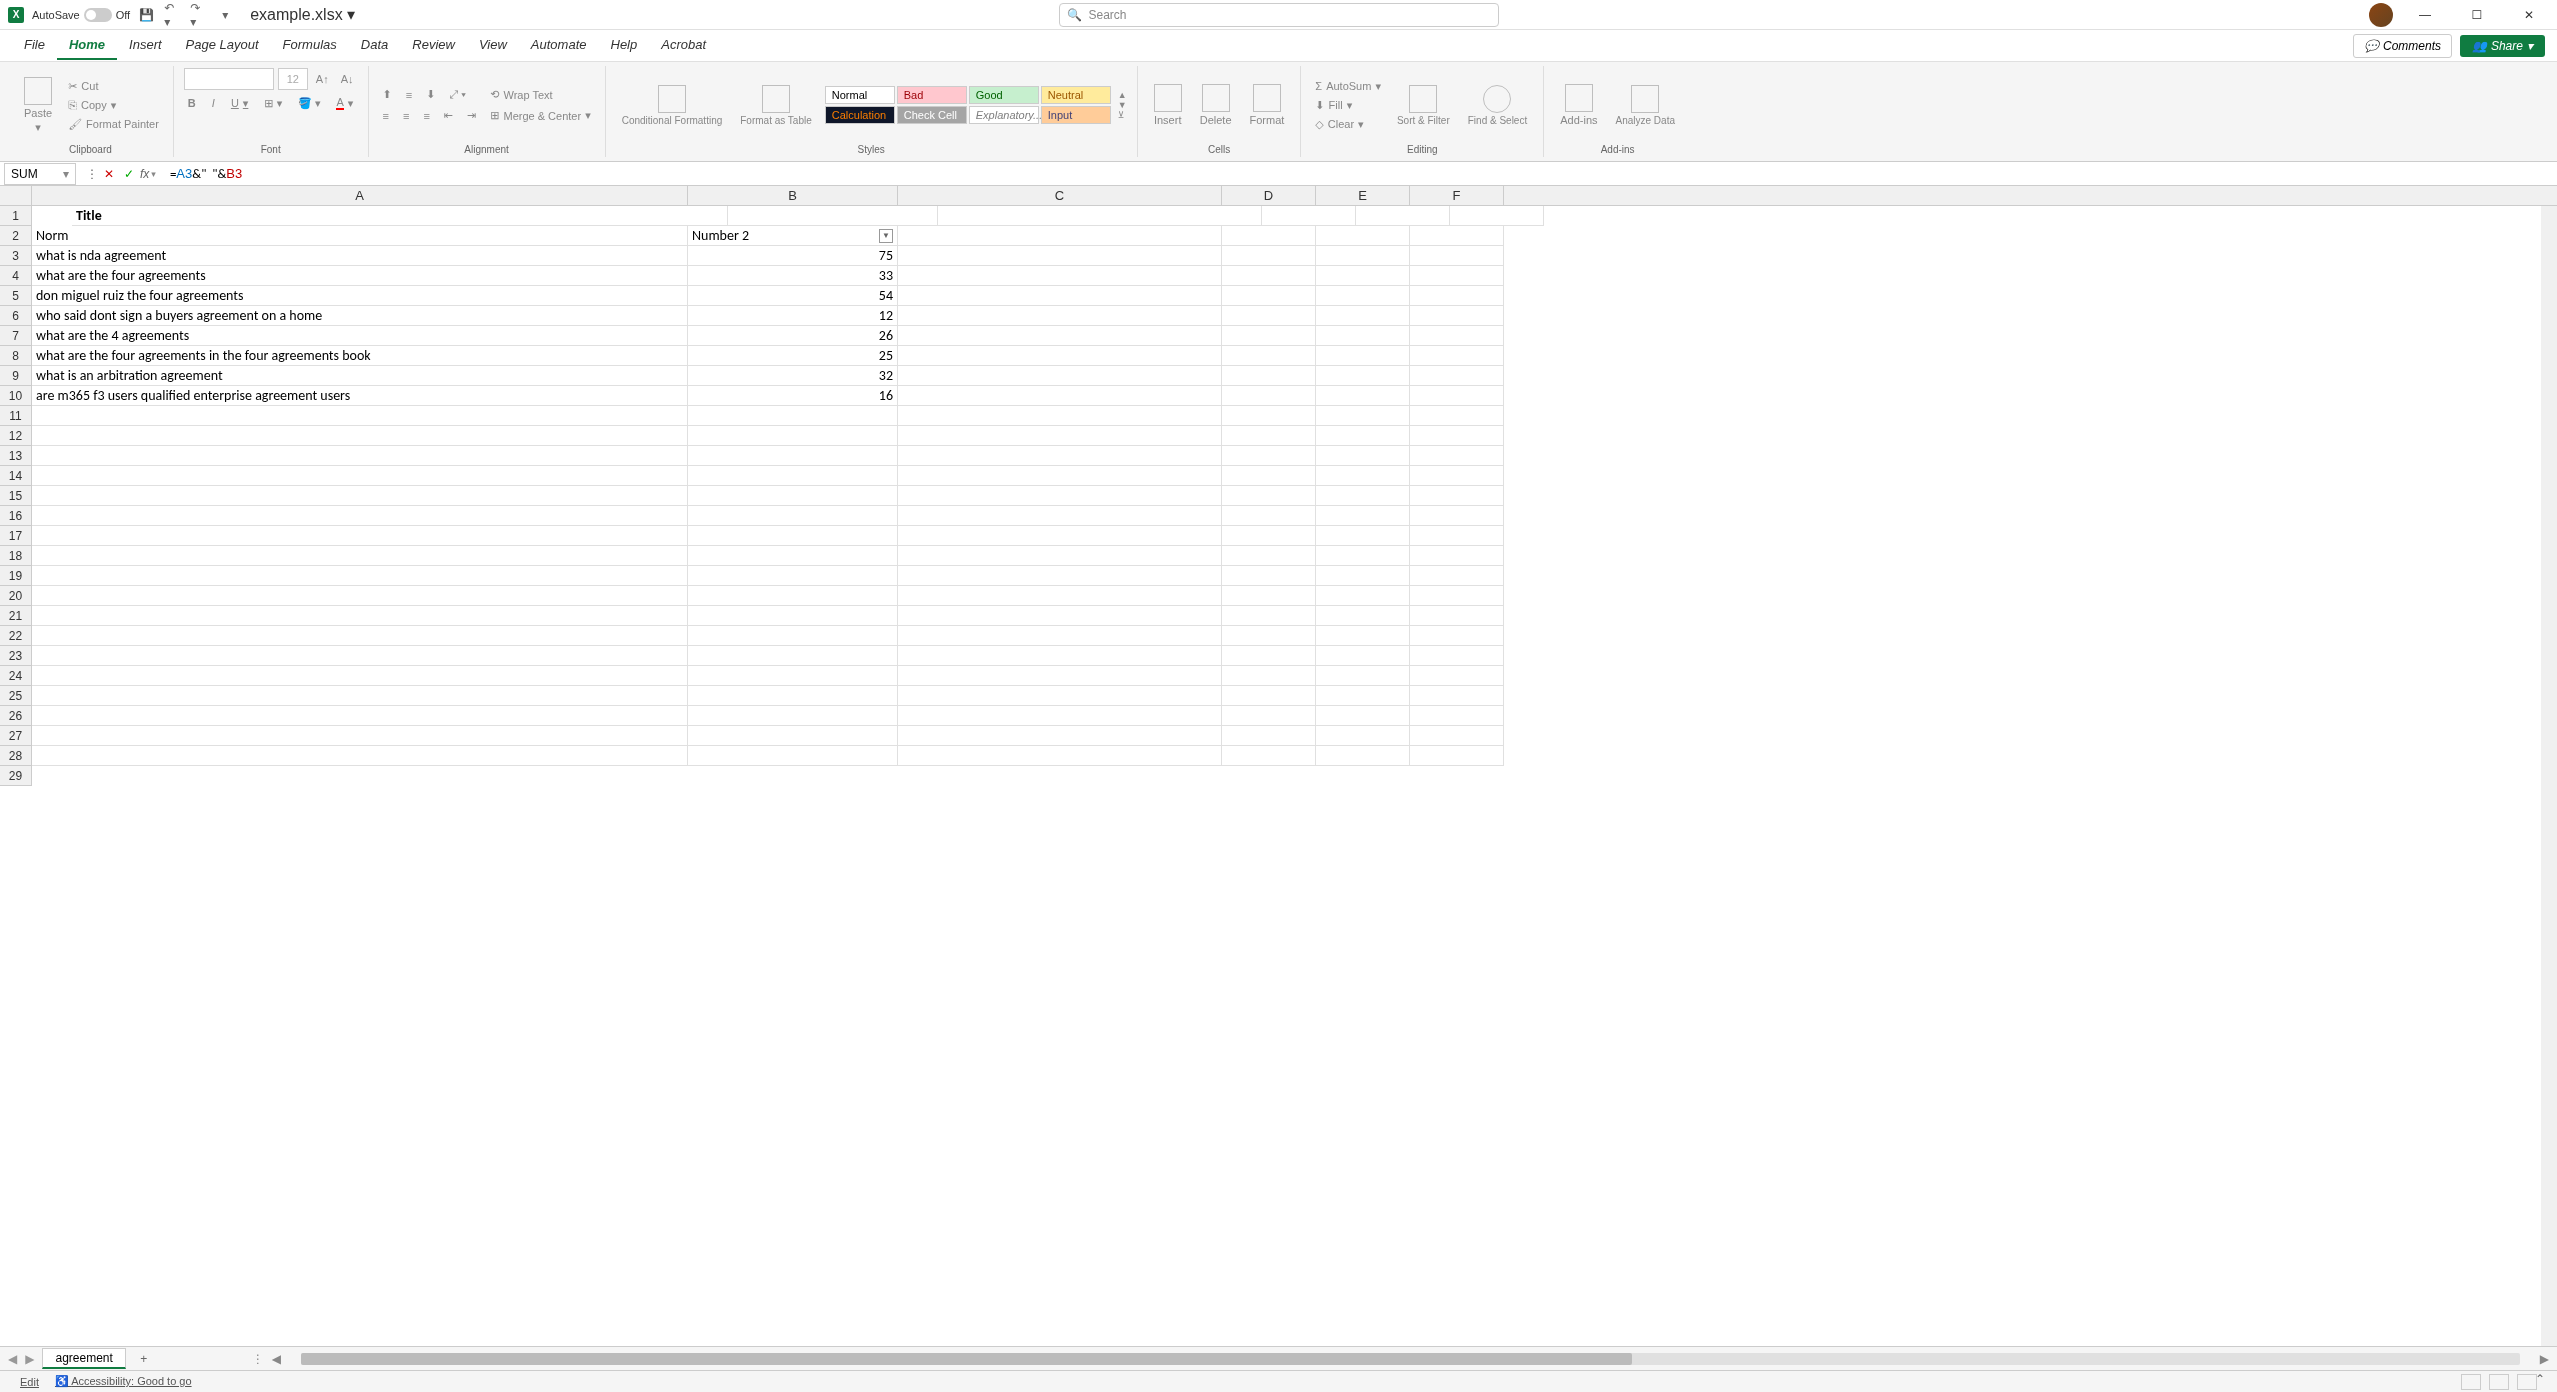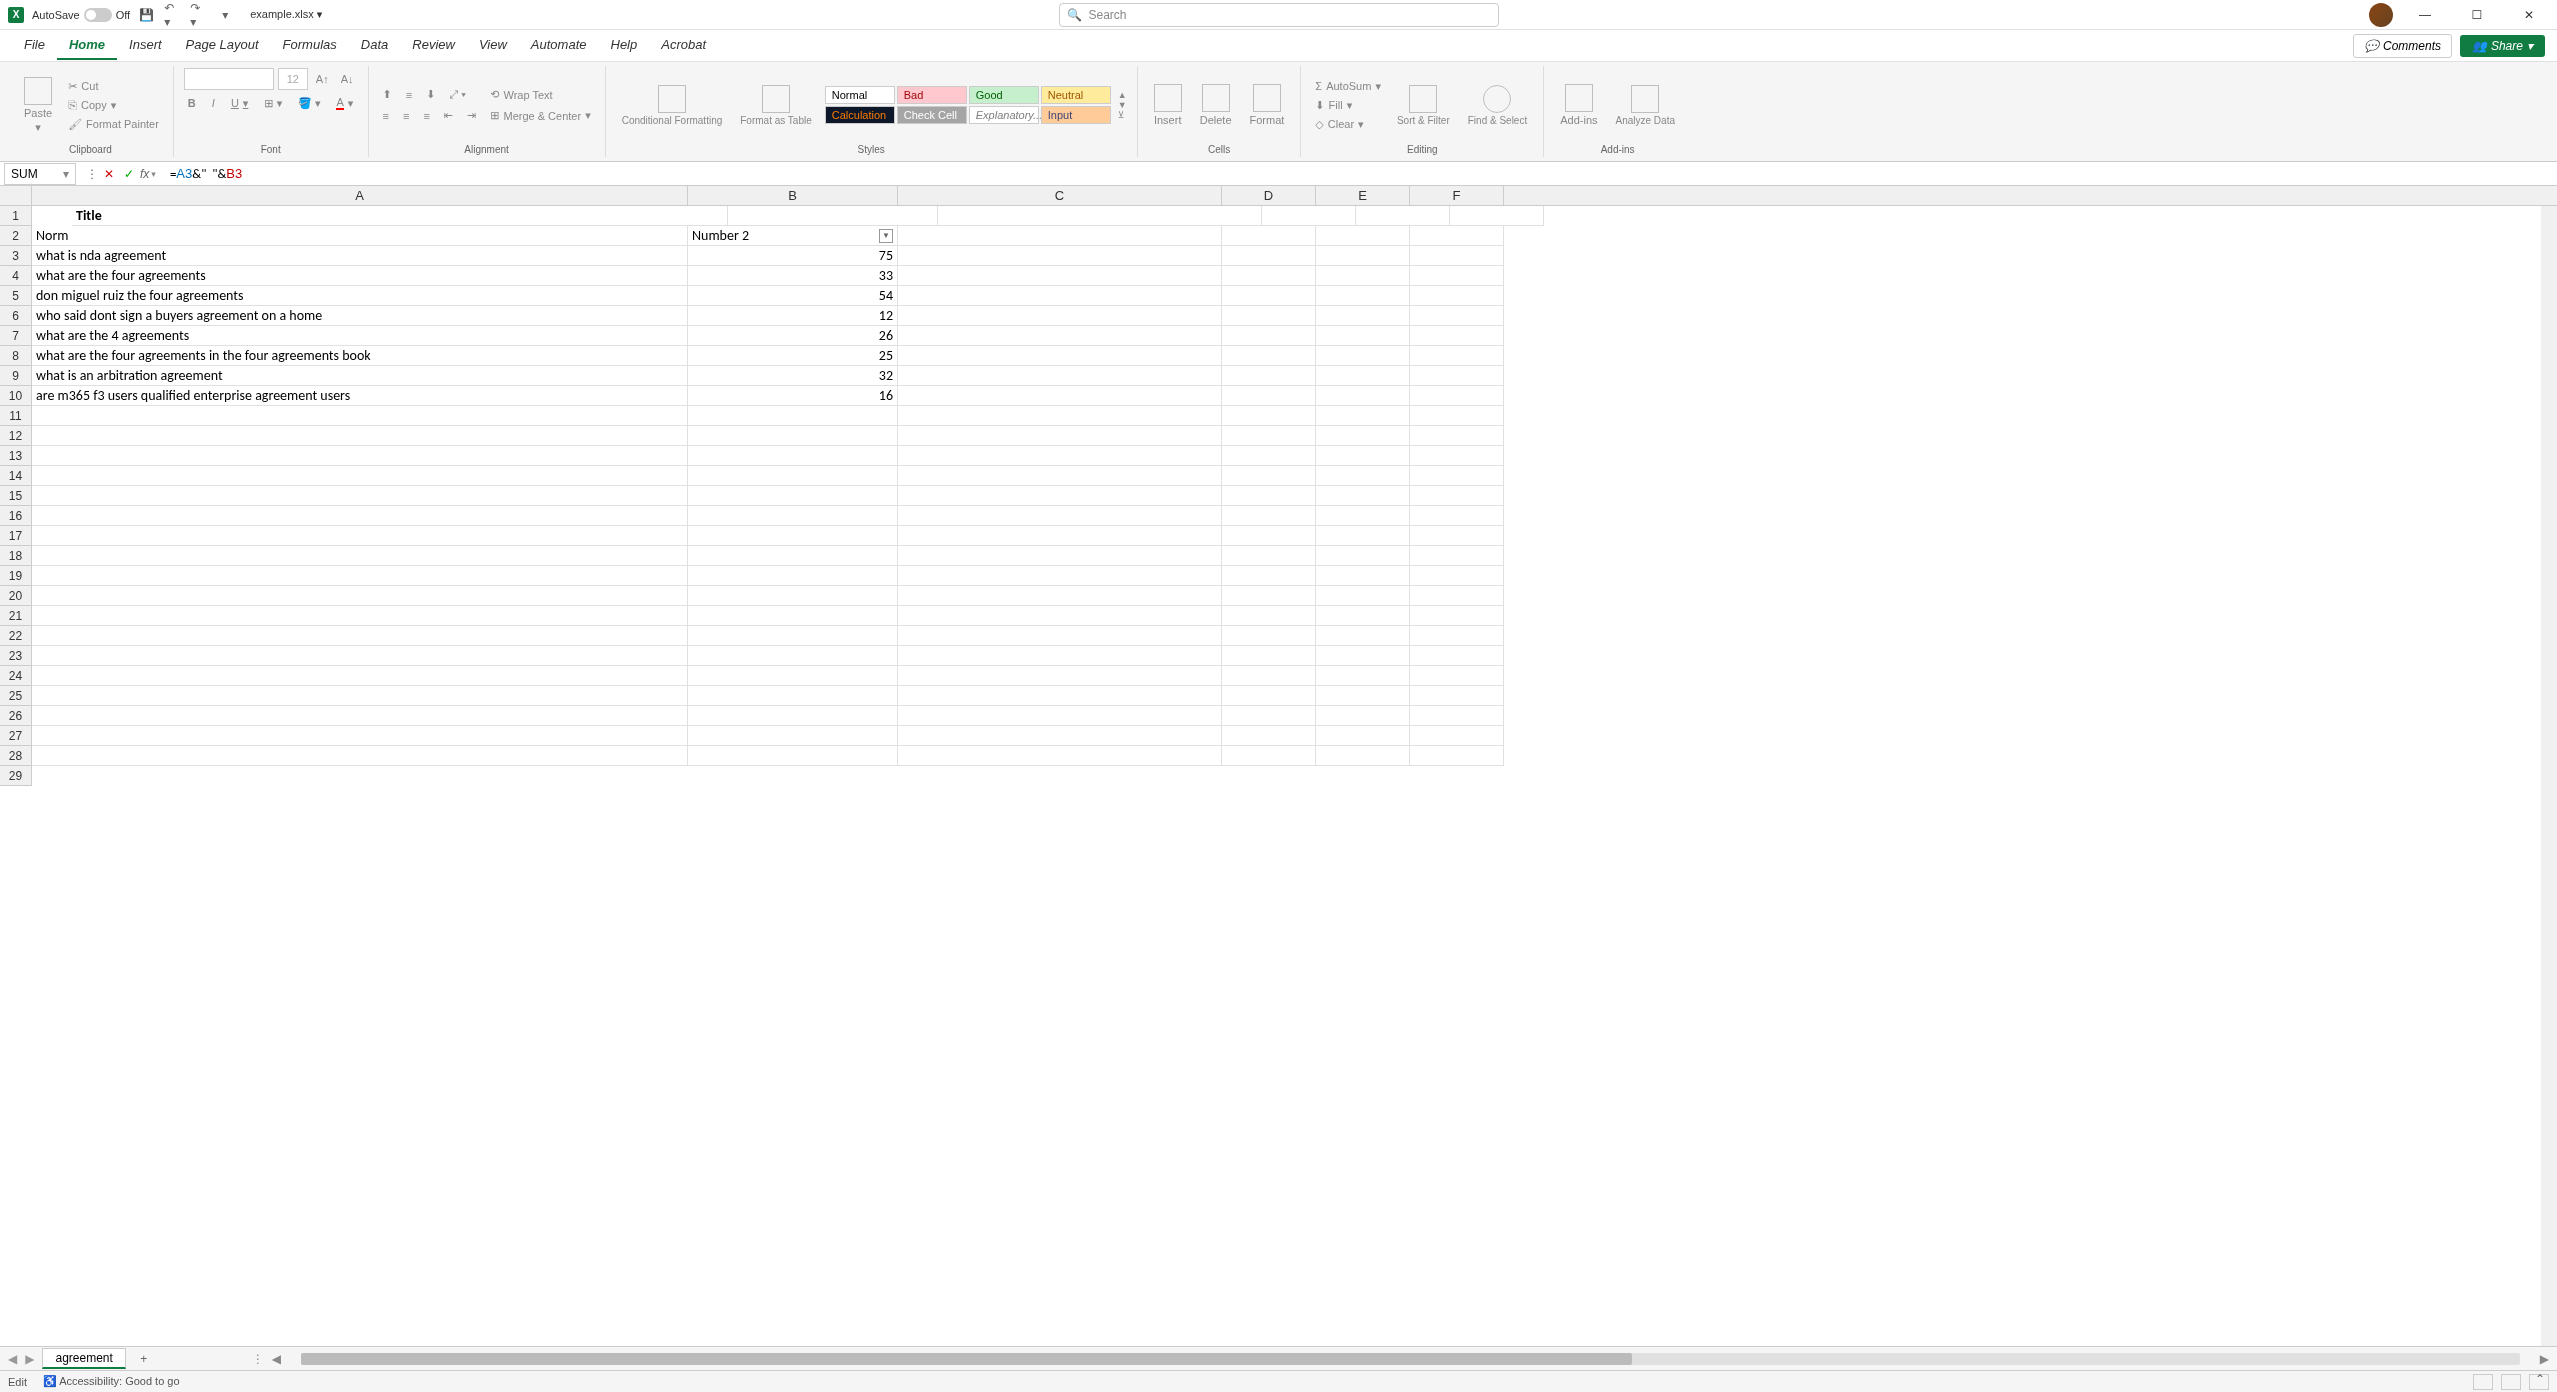--- a/index.html
+++ b/index.html
@@ -6,21 +6,21 @@
 body { background: #ffffff; overflow: hidden; width: 2557px; height: 1392px; font-size: 12px; }
 
 
 .title-bar { height: 30px; background: #ffffff; display: flex; align-items: center; padding: 0 8px; border-bottom: 1px solid #e0e0e0; }
 .title-bar .left { display: flex; align-items: center; gap: 8px; }
 .excel-icon { width: 16px; height: 16px; background: #107c41; color: white; font-size: 10px; font-weight: bold; display: flex; align-items: center; justify-content: center; border-radius: 2px; }
 .autosave { display: flex; align-items: center; gap: 4px; font-size: 11px; color: #333; }
 .toggle { width: 28px; height: 14px; background: #ccc; border-radius: 7px; position: relative; display: inline-block; }
 .toggle::after { content: ''; width: 10px; height: 10px; background: white; border-radius: 50%; position: absolute; top: 2px; left: 2px; }
 .qat-btn { width: 18px; height: 18px; display: flex; align-items: center; justify-content: center; color: #666; cursor: pointer; }
-.filename { font-size: 11px; color: #333; margin-left: 8px; }
+.filename { font-size: 16px; color: #333; margin-left: 8px; }
 .search-box { position: absolute; left: 50%; transform: translateX(-50%); width: 440px; height: 24px; border: 1px solid #ccc; border-radius: 4px; display: flex; align-items: center; padding: 0 8px; color: #888; gap: 6px; }
 .title-right { position: absolute; right: 8px; display: flex; align-items: center; gap: 12px; }
 .user-avatar { width: 24px; height: 24px; border-radius: 50%; background: linear-gradient(135deg, #8b4513, #654321); }
 .window-btn { width: 40px; height: 24px; display: flex; align-items: center; justify-content: center; color: #333; }
 
 
 .menu-tabs { height: 32px; background: #ffffff; display: flex; align-items: center; padding: 0 12px; border-bottom: 1px solid #e0e0e0; position: relative; font-style: italic; }
 .menu-tab { padding: 6px 12px; font-size: 13px; color: #333; cursor: pointer; }
 .menu-tab.active { border-bottom: 2px solid #107c41; color: #107c41; font-weight: 600; }
 .menu-right { position: absolute; right: 12px; display: flex; gap: 8px; align-items: center; }
@@ -86,21 +86,21 @@
 
 
 .sheet-tabs { height: 24px; background: #f5f5f5; display: flex; align-items: center; border-top: 1px solid #ccc; padding: 0 8px; gap: 8px; }
 .sheet-nav { color: #999; display: flex; gap: 8px; }
 .sheet-tab { padding: 2px 12px; background: white; border: 1px solid #ccc; border-bottom: 2px solid #107c41; font-size: 12px; }
 .add-sheet { width: 20px; height: 20px; display: flex; align-items: center; justify-content: center; color: #666; }
 .hscroll { flex: 1; height: 12px; background: #e0e0e0; margin: 0 12px; position: relative; border-radius: 2px; }
 .hscroll-thumb { position: absolute; left: 0; width: 60%; height: 100%; background: #bbb; border-radius: 2px; }
 
 
-.status-bar { height: 22px; background: #f5f5f5; display: flex; align-items: center; justify-content: space-between; padding: 0 8px; font-size: 11px; color: #555; border-top: 1px solid #ccc; }
+.status-bar { height: 22px; background: #f5f5f5; display: flex; align-items: center; justify-content: space-between; padding: 0 20px; font-size: 11px; color: #555; border-top: 1px solid #ccc; text-decoration: underline; }
 .status-left { display: flex; gap: 16px; align-items: center; }
 .status-right { display: flex; gap: 8px; align-items: center; }
 .view-btn { width: 20px; height: 16px; border: 1px solid #ccc; }
 
 .vscroll { position: absolute; right: 0; top: 20px; bottom: 0; width: 16px; background: #f0f0f0; }
 </style>
 </head>
 <body>
 
 <div class="title-bar">

